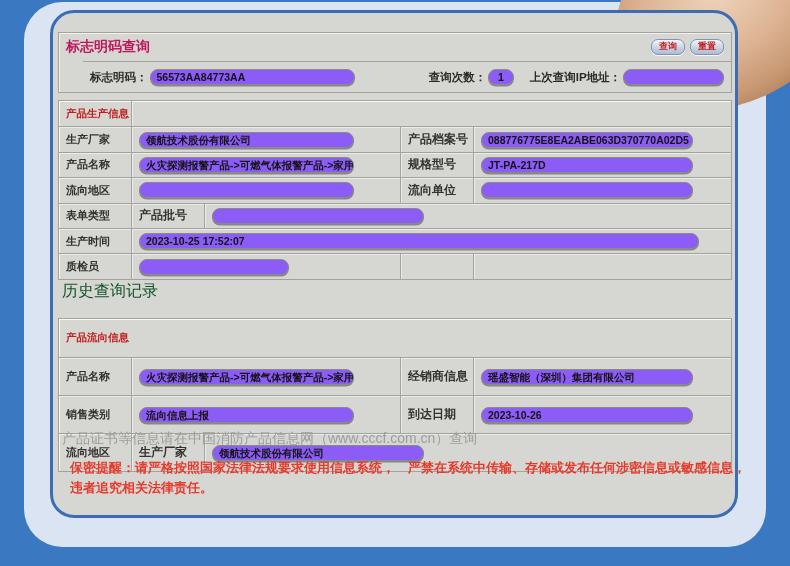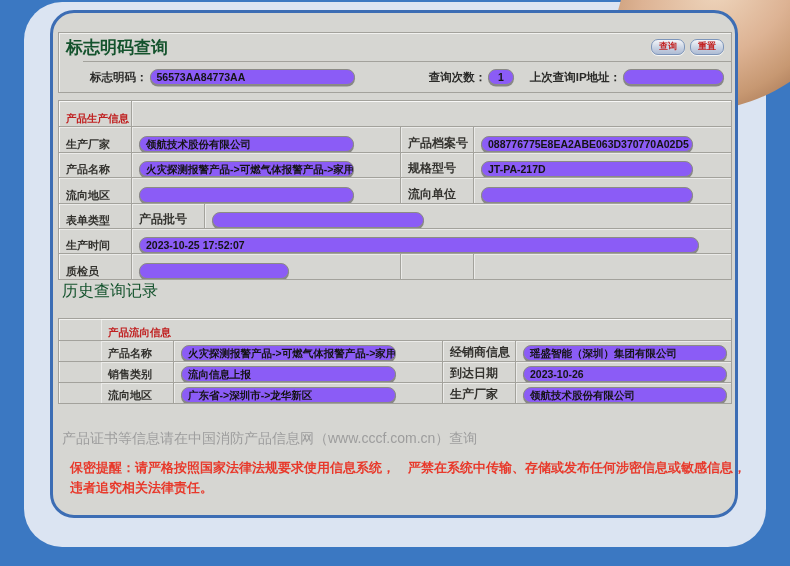--- a/index.html
+++ b/index.html
@@ -25,21 +25,21 @@
     position:absolute;left:50px;top:10px;width:688px;height:508px;
     box-sizing:border-box;background:#d6d6d2;
     border:3px solid #3c6db4;border-radius:24px;z-index:3;
   }
   .abs{position:absolute;}
   
   .box{box-sizing:border-box;border:1px solid #a3a29c;
        box-shadow:inset 1px 1px 0 rgba(255,255,255,.65);}
   .trow{height:28px;display:flex;align-items:center;padding:0 7px;}
   .qrow{height:30px;border-top:1px solid #a3a29c;display:flex;align-items:center;padding:0 7px;margin-left:24px;}
-  .title{font-size:17px;font-weight:700;color:#14532d;text-align:center;}
+  .title{font-size:14px;font-weight:700;color:#be185d;text-align:center;}
   .btns{margin-left:auto;display:flex;gap:5px;}
   .btn{
     font-family:inherit;font-size:9px;font-weight:700;color:#c32222;
     background:linear-gradient(#f4f6f9,#c9d3e3 55%,#aebcd4);
     border:1px solid #7d95ba;border-radius:7px;padding:2px 7px;line-height:1.1;
     box-shadow:0 1px 0 rgba(255,255,255,.8);cursor:pointer;
   }
   .qlbl{font-size:11.5px;font-weight:700;color:#2a2a28;white-space:nowrap;}
   
   .inp{
@@ -54,22 +54,22 @@
   .w-ip{width:104px;margin-left:2px;}
   .w-v1{width:215px;}
   .w-v2{width:212px;}
   .w-long{width:560px;}
   .w-short{width:150px;}
   .ml74{margin-left:74px;} .ml16{margin-left:16px;}
   
   .tbl{box-sizing:border-box;background:#d6d6d2;}
   .row{display:flex;align-items:stretch;border-top:1px solid #a3a29c;box-sizing:border-box;}
   .row:first-child{border-top:none;}
-  .t1 .row{height:25.4px;} .t2 .row{height:21px;padding-left:42px;}
-  .cell{box-sizing:border-box;border-left:1px solid #a3a29c;display:flex;align-items:flex-end;
+  .t1 .row{height:25.4px;} .t2 .row{height:38px;}
+  .cell{box-sizing:border-box;border-left:1px solid #a3a29c;display:flex;align-items:center;
         padding:0 4px 0 7px;box-shadow:inset 1px 1px 0 rgba(255,255,255,.5);overflow:hidden;}
   .cell:first-child{border-left:none;}
   .lblc{width:72px;flex:none;font-size:11px;font-weight:700;color:#33322e;white-space:nowrap;}
   .valc1{width:269px;flex:none;}
   .lblc2{width:73px;flex:none;font-size:12px;font-weight:700;color:#33322e;white-space:nowrap;}
   .valc2{flex:1;}
   .hdrtxt{font-size:10.5px;font-weight:700;color:#c02020;white-space:nowrap;}
   .span-rest{flex:1;}
   
   .history{font-size:16px;color:#14532d;}
@@ -185,23 +185,20 @@
       <div class="cell valc1">
           <div class="inp w-v1">流向信息上报</div>
         </div>
       <div class="cell lblc2">到达日期</div>
       <div class="cell valc2">
           <div class="inp w-v2">2023-10-26</div>
         </div>
     </div>
     <div class="row">
       <div class="cell lblc">流向地区</div>
-      <div class="cell valc1">
-          <div class="inp w-v1">广东省-&gt;深圳市-&gt;龙华新区</div>
-        </div>
       <div class="cell lblc2">生产厂家</div>
       <div class="cell valc2">
           <div class="inp w-v2">领航技术股份有限公司</div>
         </div>
     </div>
   </div>
 
   <div class="cert abs" style="left:9px;top:417px;">产品证书等信息请在中国消防产品信息网（www.cccf.com.cn）查询</div>
   <div class="warn abs" style="left:17px;top:445px;">保密提醒：请严格按照国家法律法规要求使用信息系统，　严禁在系统中传输、存储或发布任何涉密信息或敏感信息，违者追究相关法律责任。</div>
 

